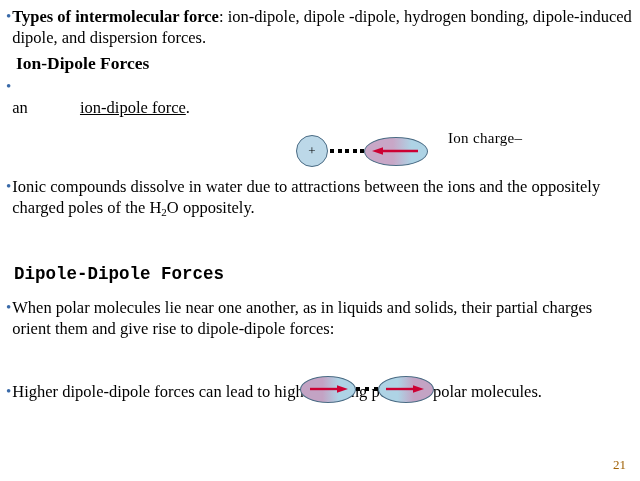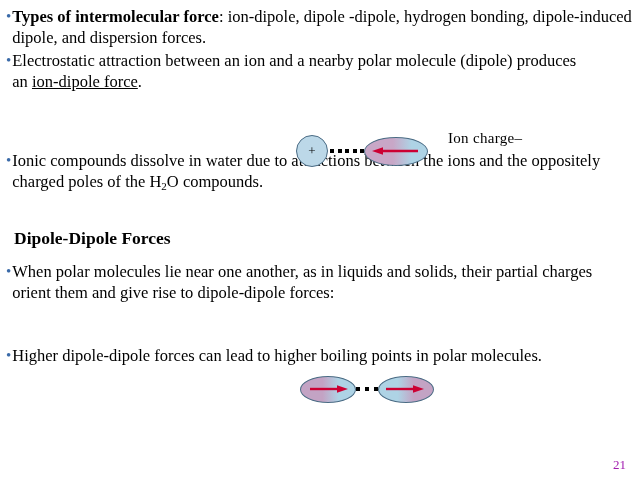--- a/index.html
+++ b/index.html
@@ -38,23 +38,23 @@
     font-size: 16.5px;
     line-height: 21px;
   }
   .bold { font-weight: bold; }
   .heading {
     font-size: 17.5px;
     font-weight: bold;
     line-height: 22px;
   }
   .h-ion { margin: 4px 0 2px 10px; }
-  .h-dd { margin: 2px 0 4px 8px; }
+  .h-dd { margin: 12px 0 4px 8px; font-family: Liberation Mono, monospace; }
   .p-block { margin-bottom: 2px; }
-  .underline { text-decoration: underline; }
+  .underline { text-decoration: underline; margin-left: 48px; }
   sub {
     font-size: 11px;
     vertical-align: -0.28em;
   }
 
   
   .fig-iondipole {
     position: absolute;
     left: 296px;
     top: 127px;
@@ -194,52 +194,53 @@
     width: 38px;
     height: 8px;
   }
 
   .page-num {
     position: absolute;
     right: 14px;
     bottom: 8px;
     font-size: 13px;
     font-family: "Liberation Serif", serif;
-    color: #a21caf;
+    color: #a16207;
   }
 
   .spacer-sm { height: 8px; }
   .spacer-lg { height: 26px; }
   .fig-gap { height: 56px; }
   .fig-gap2 { height: 40px; }
 </style>
 </head>
 <body>
 
 <div class="slide">
 
   <div class="bullet-row p-block">
     <span class="bullet">•</span>
     <div class="btext"><span class="bold">Types of intermolecular force</span><span>: ion-dipole, dipole -dipole, hydrogen bonding, dipole-induced dipole, and dispersion forces.</span></div>
   </div>
 
+  <div class="heading h-ion">Ion-Dipole Forces</div>
 
   <div class="bullet-row p-block">
     <span class="bullet">•</span>
     <div class="btext">
-      <span>Electrostatic attraction between an ion and a nearby polar molecule (dipole) produces</span><br>
+      <br>
       <span>an </span><span class="underline">ion-dipole force</span><span>.</span>
     </div>
   </div>
 
   <div class="fig-gap"></div>
 
   <div class="bullet-row p-block">
     <span class="bullet">•</span>
-    <div class="btext"><span>Ionic compounds dissolve in water due to attractions between the ions and the oppositely charged poles of the H</span><sub>2</sub><span>O compounds.</span></div>
+    <div class="btext"><span>Ionic compounds dissolve in water due to attractions between the ions and the oppositely charged poles of the H</span><sub>2</sub><span>O oppositely.</span></div>
   </div>
 
   <div class="spacer-lg"></div>
 
   <div class="heading h-dd">Dipole-Dipole Forces</div>
 
   <div class="spacer-sm"></div>
 
   <div class="bullet-row p-block">
     <span class="bullet">•</span>

